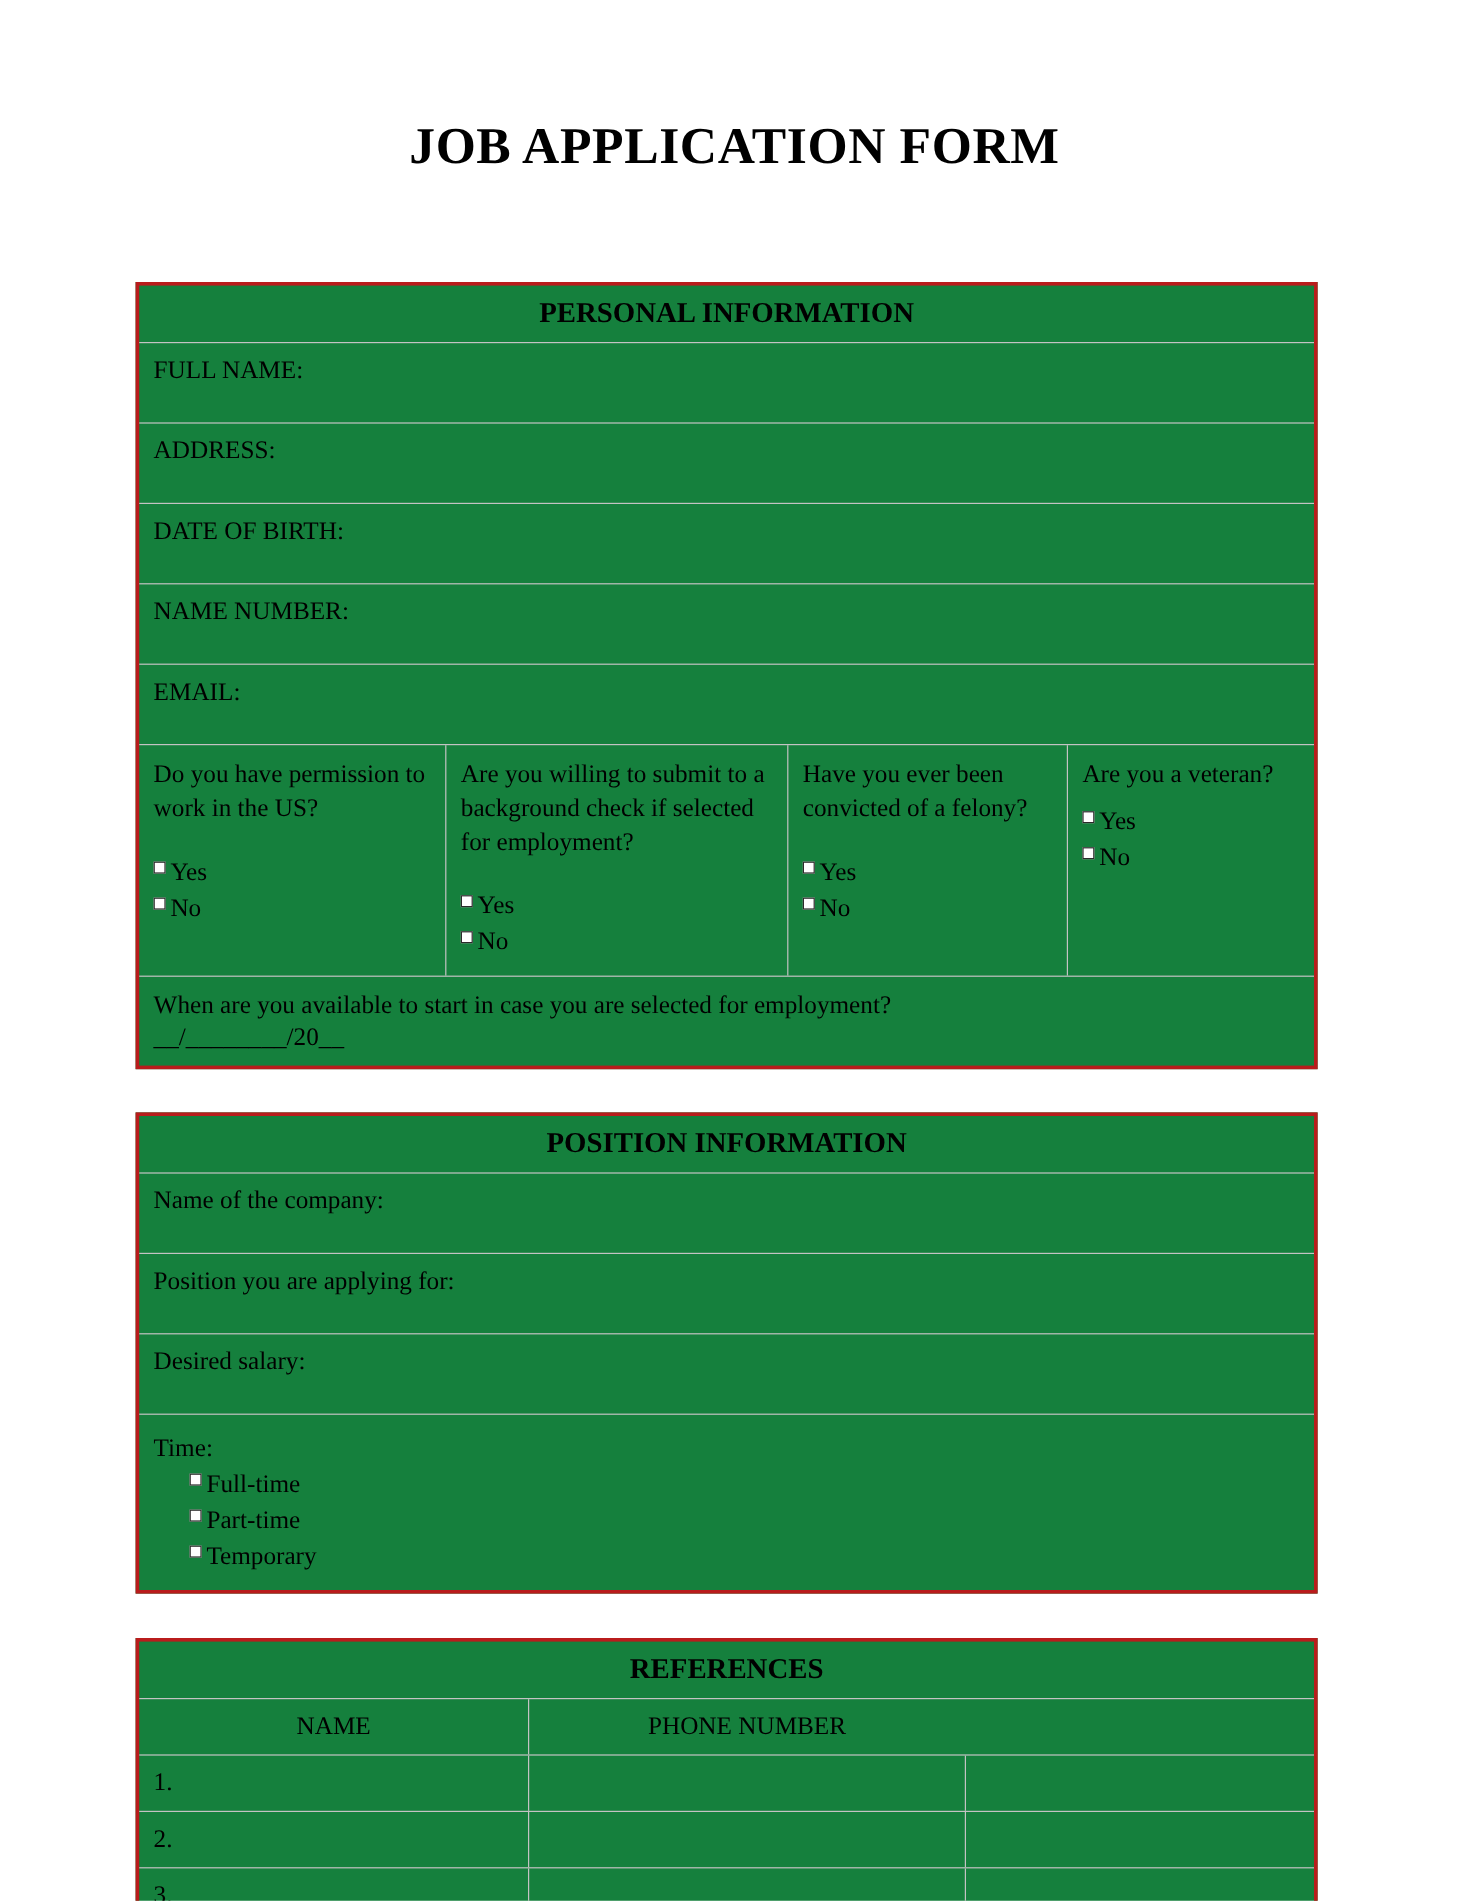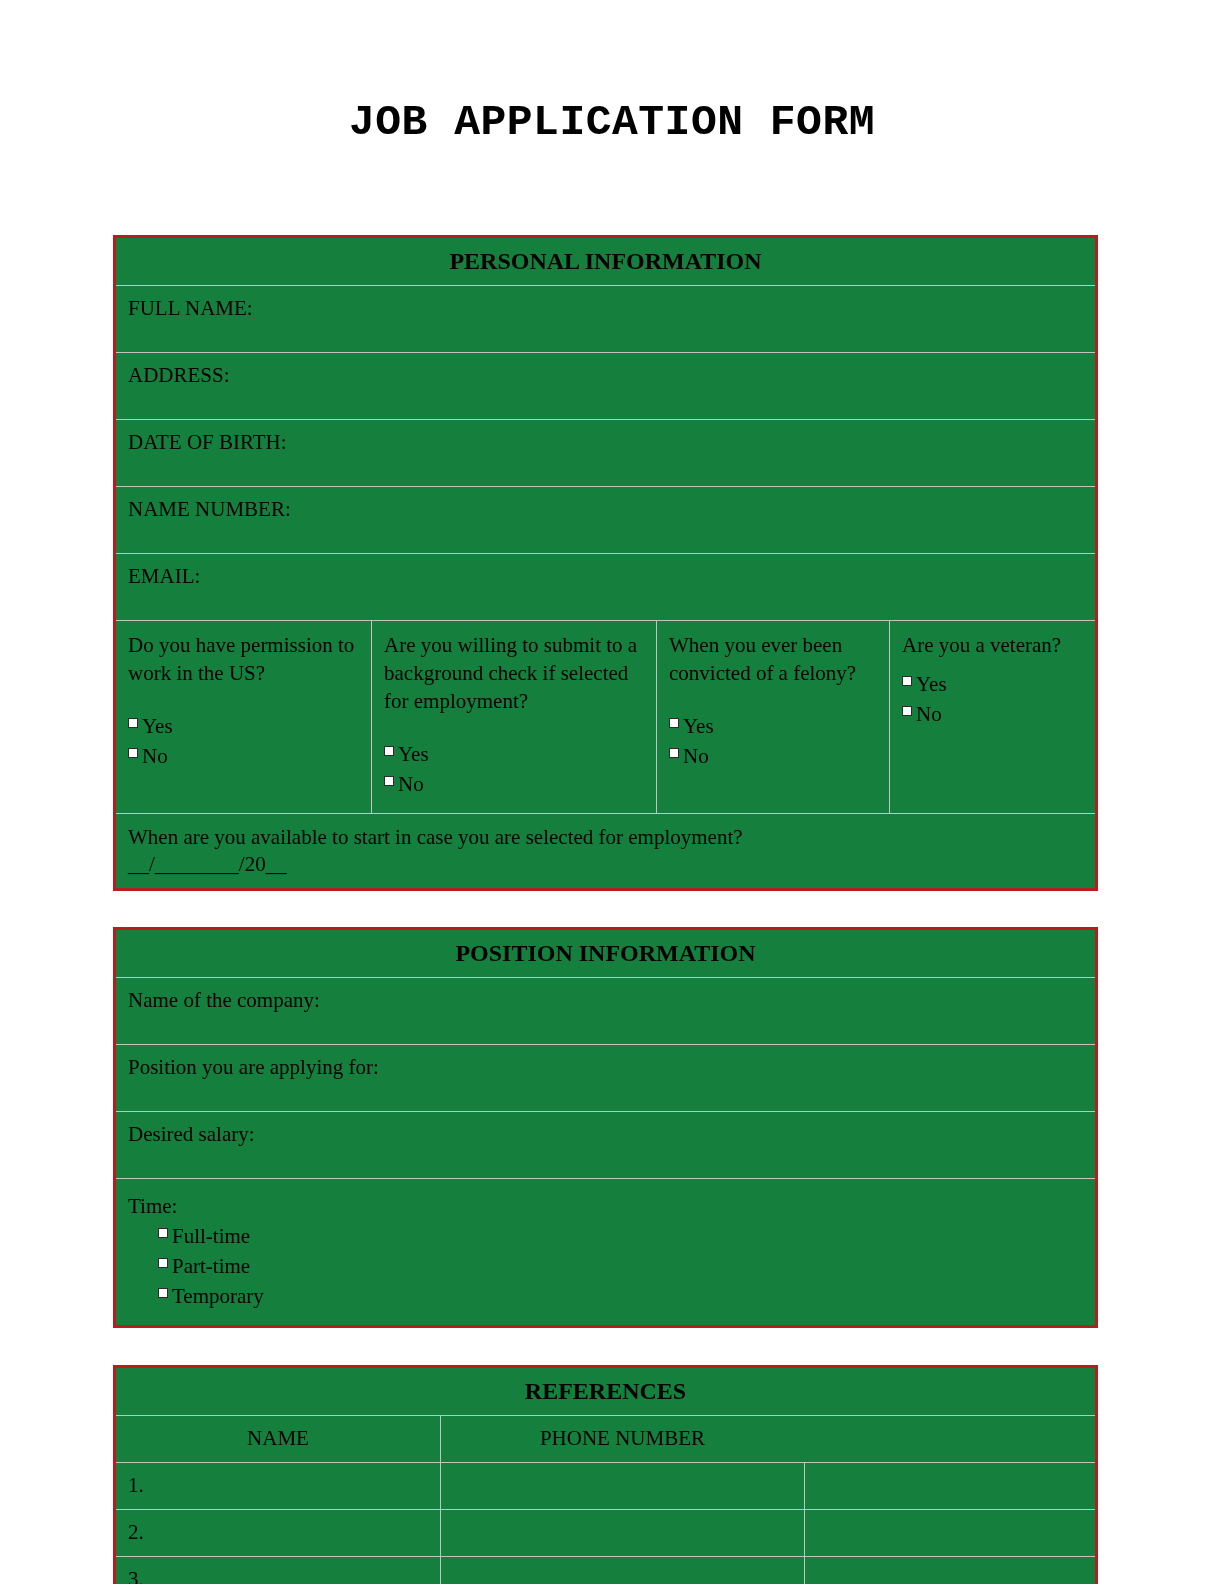--- a/index.html
+++ b/index.html
@@ -9,21 +9,20 @@
     font-family: "Liberation Serif", serif;
     color: #000;
     overflow: hidden;
   }
   .title {
     text-align: center;
     font-size: 43px;
     font-weight: bold;
     padding-top: 98px;
     letter-spacing: 0.5px;
-    font-family: Liberation Mono, monospace;
   }
   .sheet { width: 985px; margin-left: 113px; }
 
   .tbl { border: 3px solid #b91c1c; background: #15803d; }
   .tbl-personal   { margin-top: 88px; }
   .tbl-position   { margin-top: 36px; }
   .tbl-references { margin-top: 37px; }
 
   .tbl-header {
     text-align: center;
@@ -157,21 +156,21 @@
 
         <div class="q-cell">
           <div class="q-text">Are you willing to submit to a background check if selected for employment?</div>
           <div class="opts">
             <div class="opt"><span class="cb"></span><span>Yes</span></div>
             <div class="opt"><span class="cb"></span><span>No</span></div>
           </div>
         </div>
 
         <div class="q-cell">
-          <div class="q-text">When you ever been convicted of a felony?</div>
+          <div class="q-text">Have you ever been convicted of a felony?</div>
           <div class="opts">
             <div class="opt"><span class="cb"></span><span>Yes</span></div>
             <div class="opt"><span class="cb"></span><span>No</span></div>
           </div>
         </div>
 
         <div class="q-cell">
           <div class="q-text">Are you a veteran?</div>
           <div class="opts tight">
             <div class="opt"><span class="cb"></span><span>Yes</span></div>

